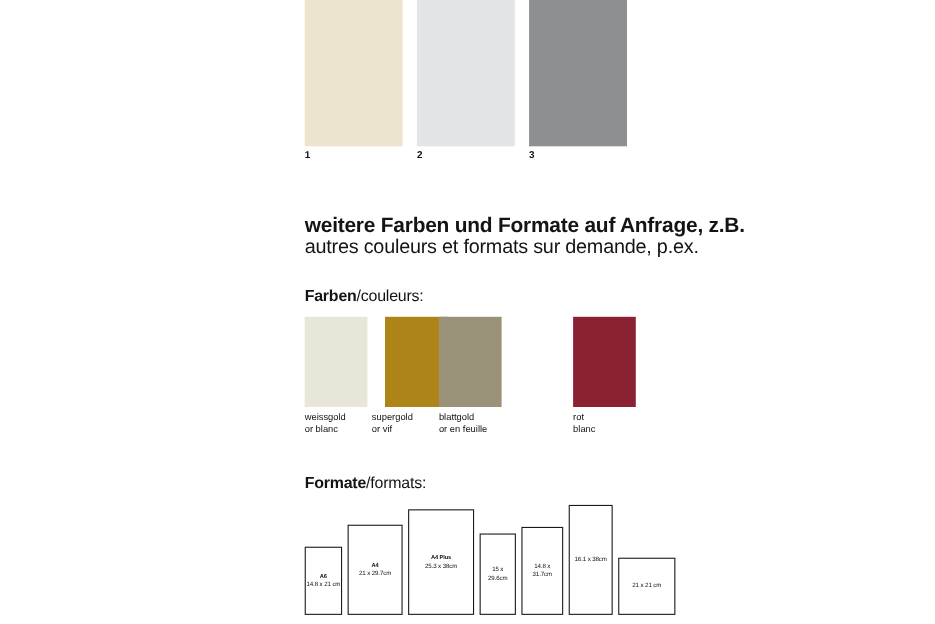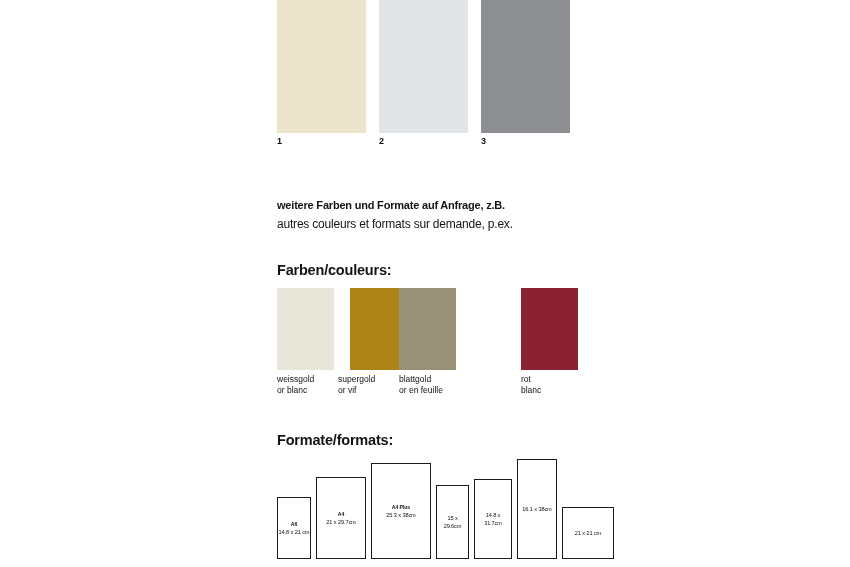--- a/index.html
+++ b/index.html
@@ -57,47 +57,47 @@
   .ts-2 { left: 204px; }
 
   
   .intro {
     position: absolute;
     left: 277px;
     top: 196px;
     width: 420px;
   }
   .intro .line1 {
-    font-size: 11px;
+    font-size: 19px;
     line-height: 19px;
     font-weight: 700;
     letter-spacing: -0.2px;
     color: #141414;
     white-space: nowrap;
   }
   .intro .line2 {
-    font-size: 12px;
+    font-size: 18px;
     line-height: 19px;
     font-weight: 400;
     letter-spacing: -0.2px;
     color: #141414;
     white-space: nowrap;
   }
 
   
   .heading {
     position: absolute;
     font-size: 14.5px;
     line-height: 18px;
     letter-spacing: -0.2px;
     color: #141414;
     white-space: nowrap;
   }
   .heading .strong { font-weight: 700; text-align: right; }
-  .heading .light  { font-weight: 700; }
+  .heading .light  { font-weight: 400; }
 
   .heading-colors  { left: 277px; top: 261px; }
   .heading-formats { left: 277px; top: 431px; }
 
   
   .color-swatches {
     position: absolute;
     left: 277px;
     top: 288px;
     width: 310px;

